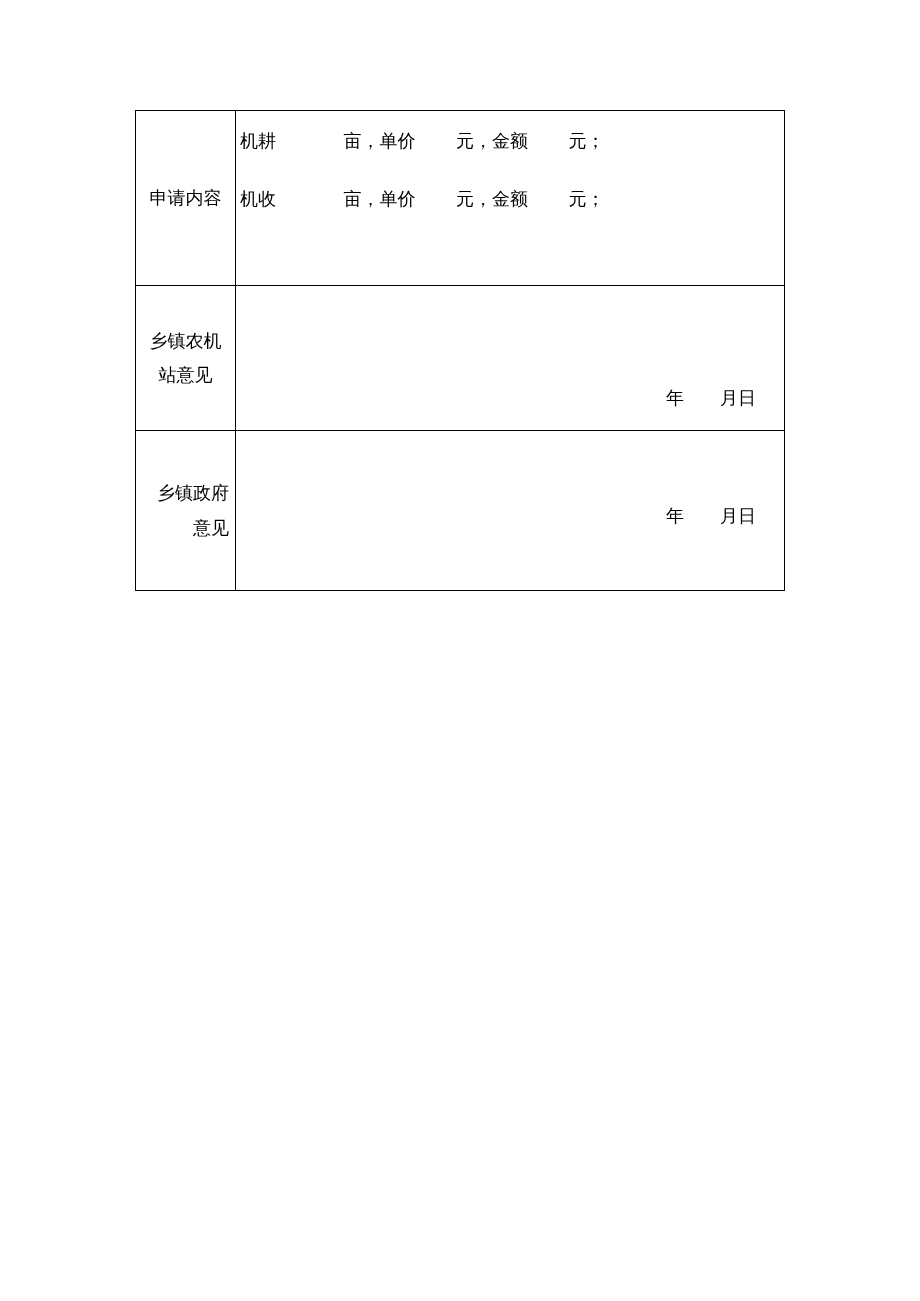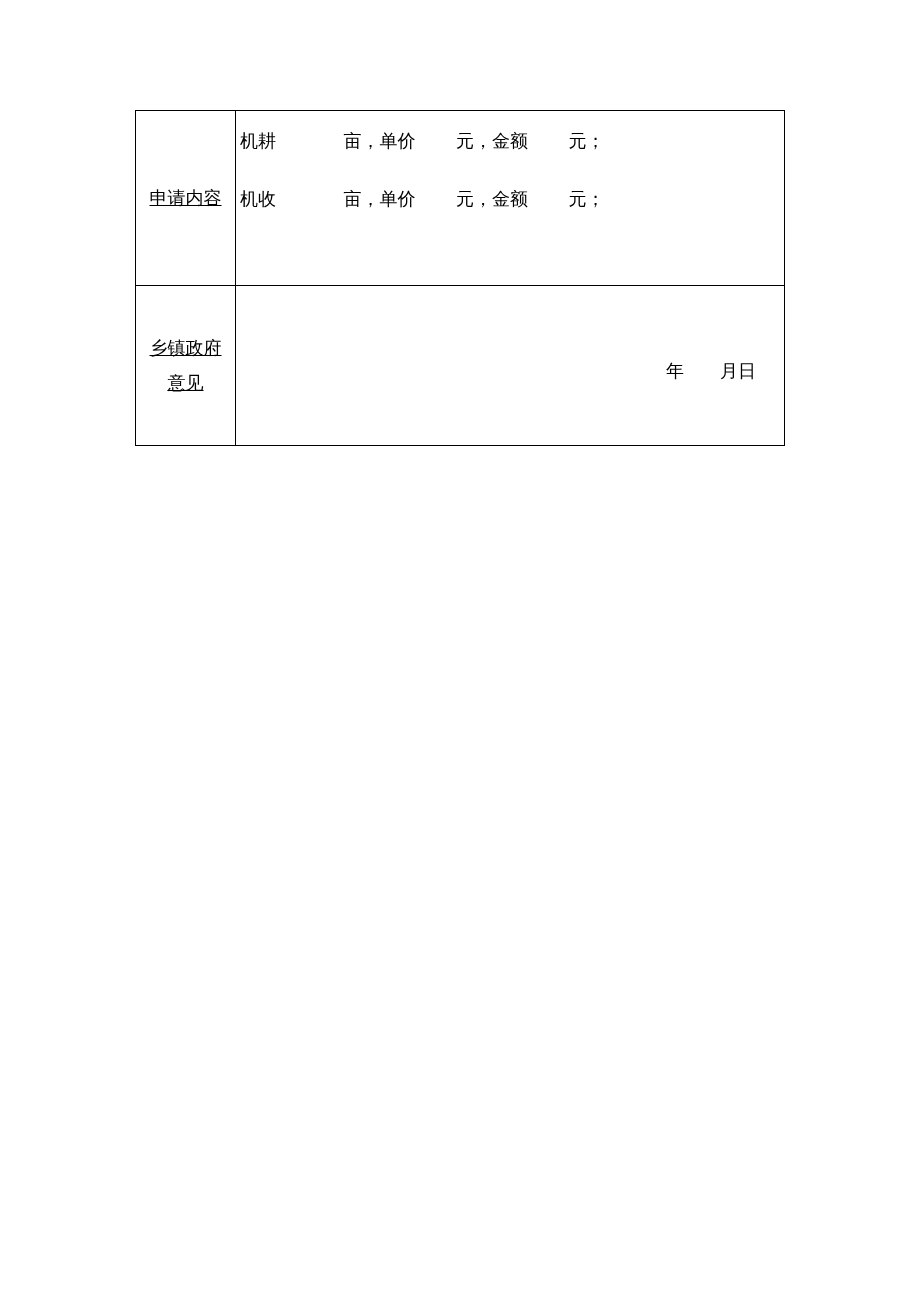--- a/index.html
+++ b/index.html
@@ -16,36 +16,36 @@
       color: #000000;
       padding: 110px 135px 0 135px;
     }
     table {
       border-collapse: collapse;
       width: 100%;
     }
     td {
       border: 1px solid #000000;
       vertical-align: middle;
-      text-decoration: underline;
     }
     .col-header {
       width: 100px;
       text-align: center;
       line-height: 1.9;
       padding: 12px 6px;
     }
     .row1 {
       height: 175px;
     }
     .row2 {
       height: 145px;
     }
     .row3 {
       height: 160px;
+      text-align: right;
     }
     .content-cell {
       padding: 18px 4px 0 4px;
       vertical-align: top;
     }
     .field-line {
       margin-bottom: 34px;
     }
     .seg {
       display: inline-block;
@@ -79,20 +79,28 @@
     <td class="content-cell row1">
       <div class="field-line">
         <span class="seg">机耕</span><span class="seg">               </span><span class="seg">亩，单价</span><span class="seg">         </span><span class="seg">元，金额</span><span class="seg">         </span><span class="seg">元；</span>
       </div>
       <div class="field-line">
         <span class="seg">机收</span><span class="seg">               </span><span class="seg">亩，单价</span><span class="seg">         </span><span class="seg">元，金额</span><span class="seg">         </span><span class="seg">元；</span>
       </div>
     </td>
   </tr>
   <tr>
+    <td class="col-header row2">
+      <span>乡镇农机站意见</span>
+    </td>
+    <td class="row2 date-cell">
+      <div class="date-line"><span>年</span><span>        </span><span>月日</span></div>
+    </td>
+  </tr>
+  <tr>
     <td class="col-header row3">
       <span>乡镇政府意见</span>
     </td>
     <td class="row3 date-cell">
       <div class="date-line3"><span>年</span><span>        </span><span>月日</span></div>
     </td>
   </tr>
 </tbody>
   </table>
 

